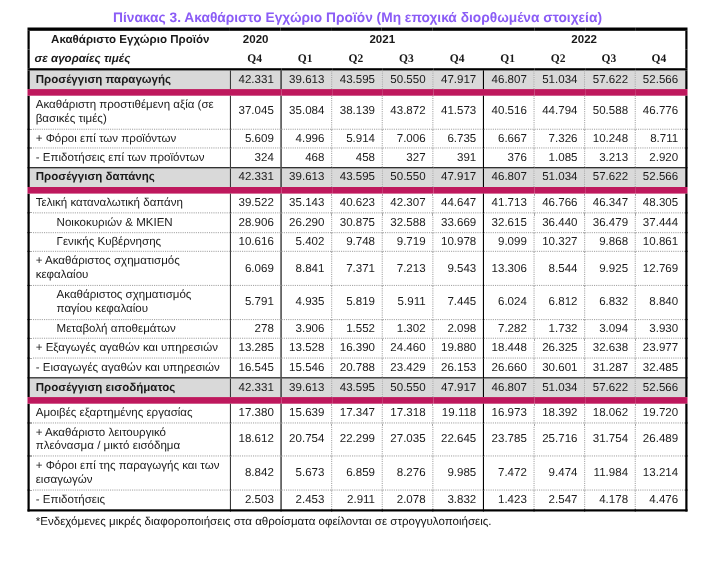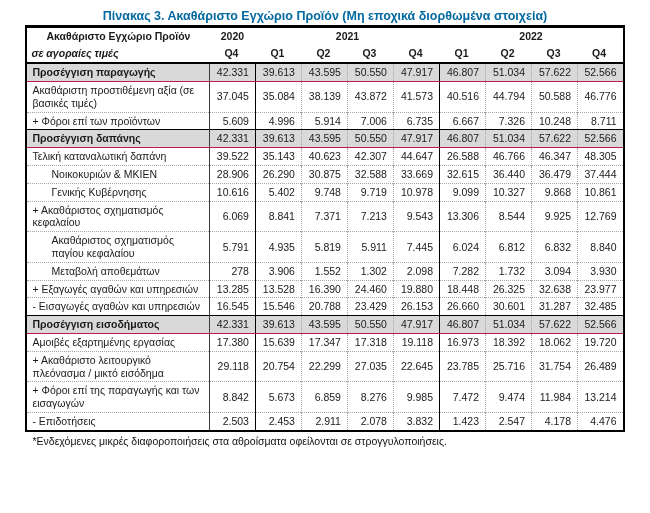--- a/index.html
+++ b/index.html
@@ -5,21 +5,21 @@
   * { box-sizing: border-box; }
   html, body { margin: 0; padding: 0; background: #ffffff; }
   body {
     width: 650px; height: 513px; overflow: hidden;
     font-family: "Liberation Sans", "DejaVu Sans", sans-serif;
     color: #1a1a1a;
   }
   .page { width: 650px; padding-top: 9px; }
   .title {
     text-align: center; font-weight: bold; font-size: 12.5px;
-    color: #0369a1; margin: 0 10px 2px 10px;
+    color: #8b5cf6; margin: 0 10px 2px 10px;
   }
   .subtitle {
     text-align: center; font-style: italic; font-weight: 600;
     font-size: 10.5px; color: #222; margin-bottom: 6px;
   }
   table.gdp {
     border-collapse: collapse;
     width: 597px;
     margin: 0 auto;
     table-layout: fixed;
@@ -27,33 +27,33 @@
   }
   table.gdp { border: 2px solid #000; border-top: 3px solid #000; border-bottom: 2.5px solid #000; }
   col.c-label { width: 183px; }
   col.c-num  { width: 46px; }
 
   
   thead th { font-weight: bold; padding: 2px 4px; line-height: 1.25; border: none; background: #fff; }
   th.corner-title { }
   th.corner-sub { text-align: left; font-style: italic; }
   th.year-cell { text-align: center; }
-  th.q-cell { text-align: center; padding-right: 6px; }
+  th.q-cell { text-align: center; padding-right: 6px; font-family: Liberation Serif, serif; }
   tr.quarter-row th { border-bottom: 2px solid #000; }
 
   
   tbody td { padding: 2px 5px; line-height: 1.22; vertical-align: middle; }
   td.label { text-align: left; border-right: 1px solid #3a3a3a; }
   td.num   { text-align: right; padding-right: 6px; border-left: 1px dotted #a6a6a6; }
   td.num.grp { border-left: 1px solid #000; }
   tbody tr td { border-top: 1px dotted #a6a6a6; }
   tr.section td {
     background: #d9d9d9;
     border-top: 1px solid #000;
-    border-bottom: 1px solid #be185d;
+    border-bottom: 6px solid #be185d;
   }
   tr.section td.label { font-weight: bold; }
   td.label.indent-1 { padding-left: 24px; }
 
   .footnote {
     width: 597px; margin: 3px auto 0 auto;
     font-size: 10.5px; color: #111; padding-left: 6px;
   }
 </style>
 </head>
@@ -125,40 +125,52 @@
           <td class="num">5.609</td>
           <td class="num grp">4.996</td>
           <td class="num">5.914</td>
           <td class="num">7.006</td>
           <td class="num">6.735</td>
           <td class="num grp">6.667</td>
           <td class="num">7.326</td>
           <td class="num">10.248</td>
           <td class="num">8.711</td>
         </tr>
+        <tr class="data">
+          <td class="label indent-0">- Επιδοτήσεις επί των προϊόντων</td>
+          <td class="num">324</td>
+          <td class="num grp">468</td>
+          <td class="num">458</td>
+          <td class="num">327</td>
+          <td class="num">391</td>
+          <td class="num grp">376</td>
+          <td class="num">1.085</td>
+          <td class="num">3.213</td>
+          <td class="num">2.920</td>
+        </tr>
         <tr class="section">
           <td class="label indent-0">Προσέγγιση δαπάνης</td>
           <td class="num">42.331</td>
           <td class="num grp">39.613</td>
           <td class="num">43.595</td>
           <td class="num">50.550</td>
           <td class="num">47.917</td>
           <td class="num grp">46.807</td>
           <td class="num">51.034</td>
           <td class="num">57.622</td>
           <td class="num">52.566</td>
         </tr>
         <tr class="data">
           <td class="label indent-0">Τελική καταναλωτική δαπάνη</td>
           <td class="num">39.522</td>
           <td class="num grp">35.143</td>
           <td class="num">40.623</td>
           <td class="num">42.307</td>
           <td class="num">44.647</td>
-          <td class="num grp">26.588</td>
+          <td class="num grp">41.713</td>
           <td class="num">46.766</td>
           <td class="num">46.347</td>
           <td class="num">48.305</td>
         </tr>
         <tr class="data">
           <td class="label indent-1">Νοικοκυριών &amp; ΜΚΙΕΝ</td>
           <td class="num">28.906</td>
           <td class="num grp">26.290</td>
           <td class="num">30.875</td>
           <td class="num">32.588</td>
@@ -259,21 +271,21 @@
           <td class="num">17.347</td>
           <td class="num">17.318</td>
           <td class="num">19.118</td>
           <td class="num grp">16.973</td>
           <td class="num">18.392</td>
           <td class="num">18.062</td>
           <td class="num">19.720</td>
         </tr>
         <tr class="data">
           <td class="label indent-0">+ Ακαθάριστο λειτουργικό πλεόνασμα / μικτό εισόδημα</td>
-          <td class="num">29.118</td>
+          <td class="num">18.612</td>
           <td class="num grp">20.754</td>
           <td class="num">22.299</td>
           <td class="num">27.035</td>
           <td class="num">22.645</td>
           <td class="num grp">23.785</td>
           <td class="num">25.716</td>
           <td class="num">31.754</td>
           <td class="num">26.489</td>
         </tr>
         <tr class="data">

